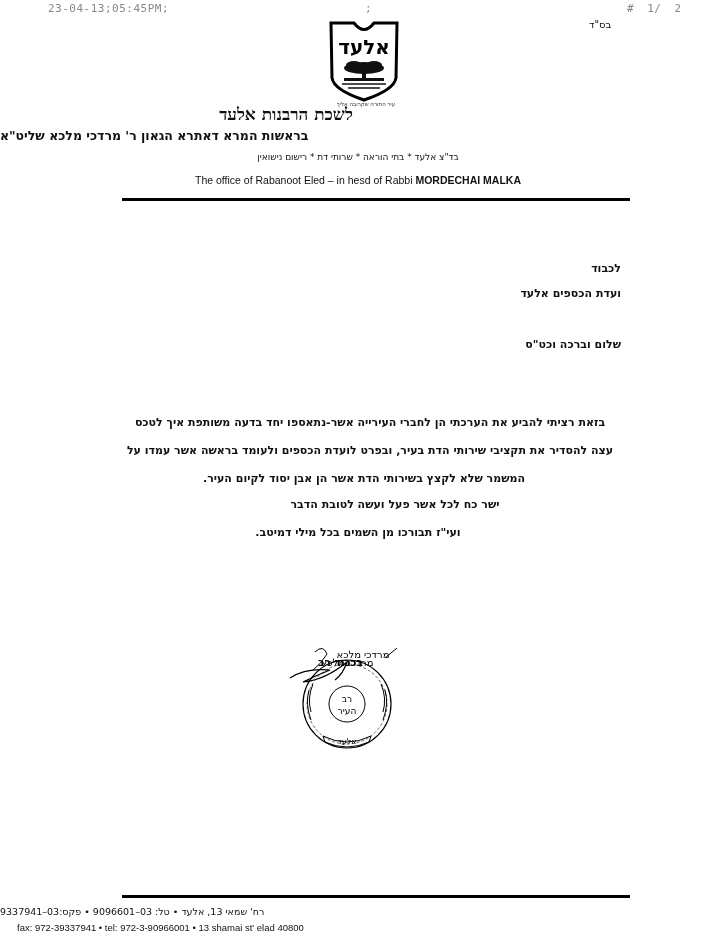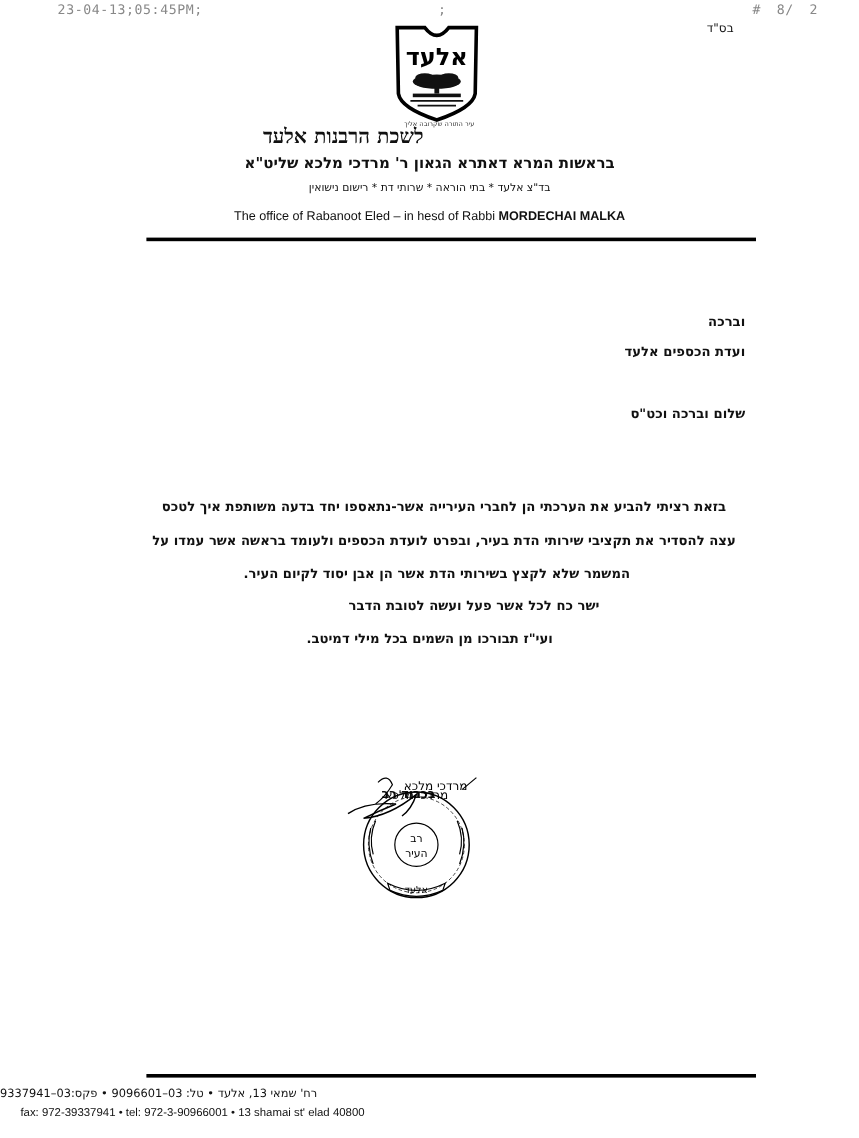--- a/index.html
+++ b/index.html
@@ -66,21 +66,21 @@
       font-size: 17px;
       font-weight: bold;
       direction: rtl;
       font-family: "DejaVu Serif", serif;
     }
     .subtitle {
       position: absolute;
       top: 128px;
       left: 0;
       width: 716px;
-      text-align: center;
+      text-align: left;
       font-size: 12.5px;
       font-weight: bold;
       direction: rtl;
     }
     .services {
       position: absolute;
       top: 152px;
       left: 0;
       width: 716px;
       text-align: center;
@@ -173,21 +173,21 @@
       font-family: "Liberation Sans", sans-serif;
       white-space: nowrap;
     }
   </style>
 </head>
 <body>
 
 <div class="fax-header">
   <span class="stamp">23-04-13;05:45PM;</span>
   <span class="sep">;</span>
-  <span class="page"># 8/ 2</span>
+  <span class="page"># 1/ 2</span>
 </div>
 
 <div class="bsd">בס"ד</div>
 
 <div class="logo">
   <svg width="72" height="82" viewBox="0 0 72 82">
 
     <path d="M3 3 L26 3 Q36 16 46 3 L69 3 L68 58 Q66 70 36 80 Q6 70 4 58 Z" fill="#fff" stroke="#000" stroke-width="3"></path>
 
     <text x="36" y="34" text-anchor="middle" font-family="DejaVu Sans, sans-serif" font-weight="bold" font-size="20" fill="#000" direction="rtl">אלעד</text>
@@ -204,21 +204,21 @@
 </div>
 <div class="logo-caption">עיר התורה שקרובה אליך</div>
 
 <div class="title">לשכת הרבנות אלעד</div>
 <div class="subtitle">בראשות המרא דאתרא הגאון ר' מרדכי מלכא שליט"א</div>
 <div class="services">בד"צ אלעד * בתי הוראה * שרותי דת * רישום נישואין</div>
 <div class="english-title"><span>The office of Rabanoot Eled – in hesd of Rabbi </span><b>MORDECHAI MALKA</b></div>
 
 <div class="rule top"></div>
 
-<div class="rtl-line addressee-1">וברכה</div>
+<div class="rtl-line addressee-1">לכבוד</div>
 <div class="rtl-line addressee-2">ועדת הכספים אלעד</div>
 <div class="rtl-line greeting">שלום וברכה וכט"ס</div>
 
 <div class="body-line bl-1">בזאת רציתי להביע את הערכתי הן לחברי העירייה אשר-נתאספו יחד בדעה משותפת איך לטכס</div>
 <div class="body-line bl-2">עצה להסדיר את תקציבי שירותי הדת בעיר, ובפרט לועדת הכספים ולעומד בראשה אשר עמדו על</div>
 <div class="body-line bl-3">המשמר שלא לקצץ בשירותי הדת אשר הן אבן יסוד לקיום העיר.</div>
 <div class="body-line bl-4">ישר כח לכל אשר פעל ועשה לטובת הדבר</div>
 <div class="body-line bl-5">ועי"ז תבורכו מן השמים בכל מילי דמיטב.</div>
 
 <div class="closing">בכבוד רב</div>

